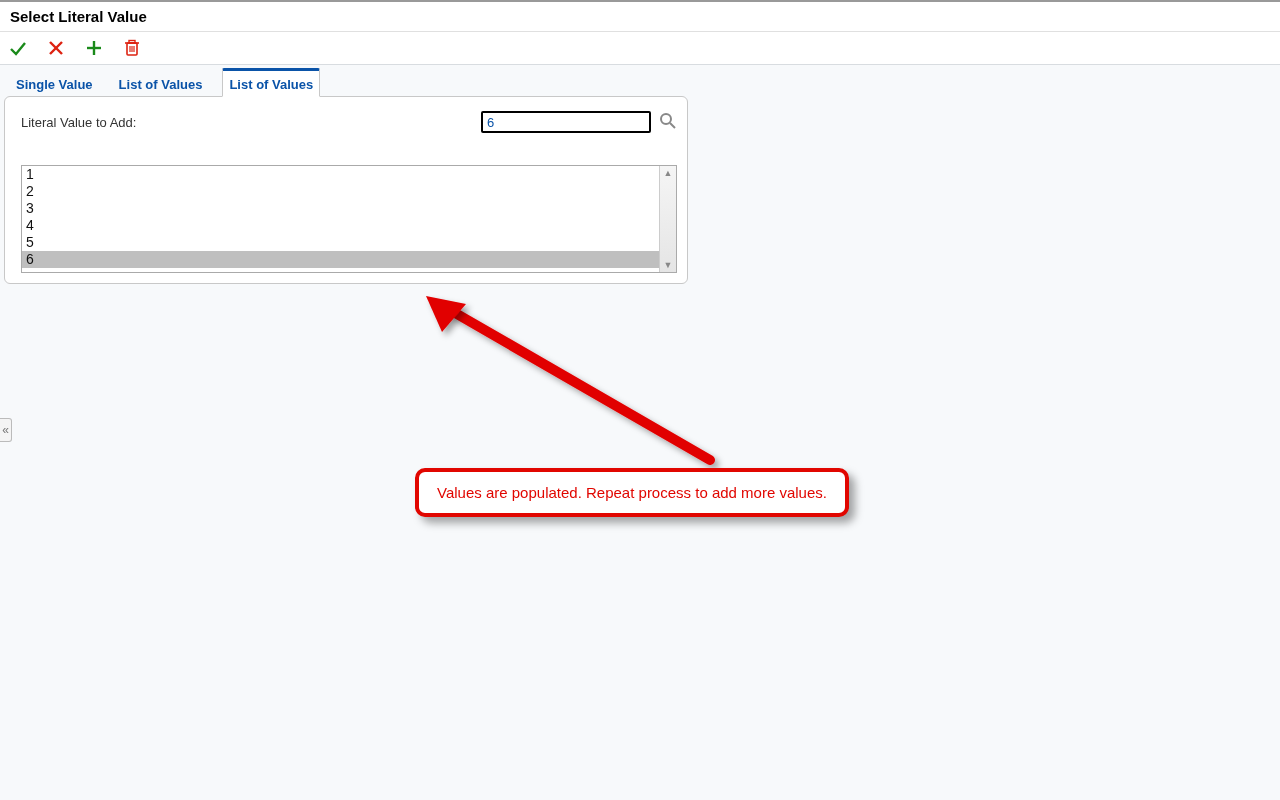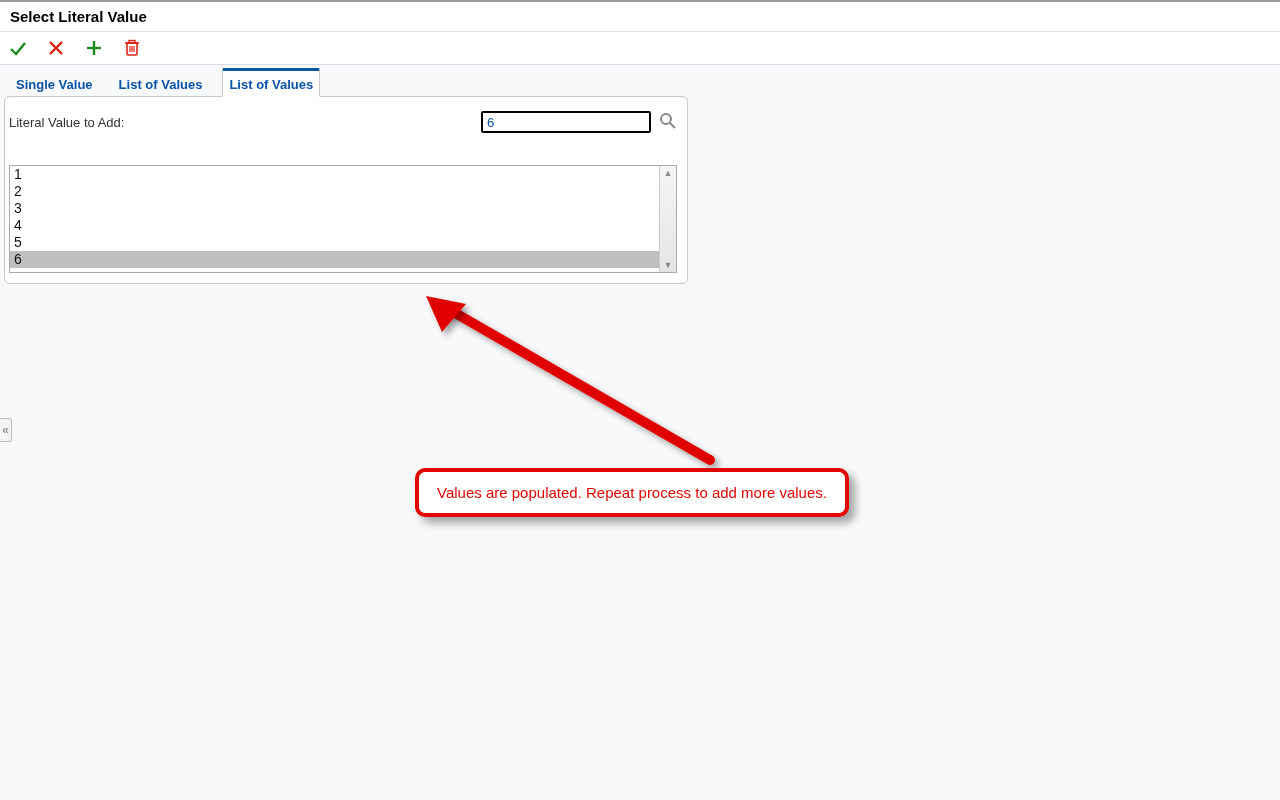--- a/index.html
+++ b/index.html
@@ -54,21 +54,21 @@
     border-radius: 2px 2px 0 0;
     position: relative;
     top: 1px;
   }
   .panel {
     margin: 0 4px;
     width: 684px;
     background: #fff;
     border: 1px solid #c8c8c8;
     border-radius: 6px;
-    padding: 14px 10px 10px 4px;
+    padding: 14px 10px 10px 16px;
   }
   .form-row {
     display:flex;
     align-items:center;
     gap: 8px;
     margin-bottom: 32px;
   }
   .form-row label {
     color: #333;
     font-size: 13px;

